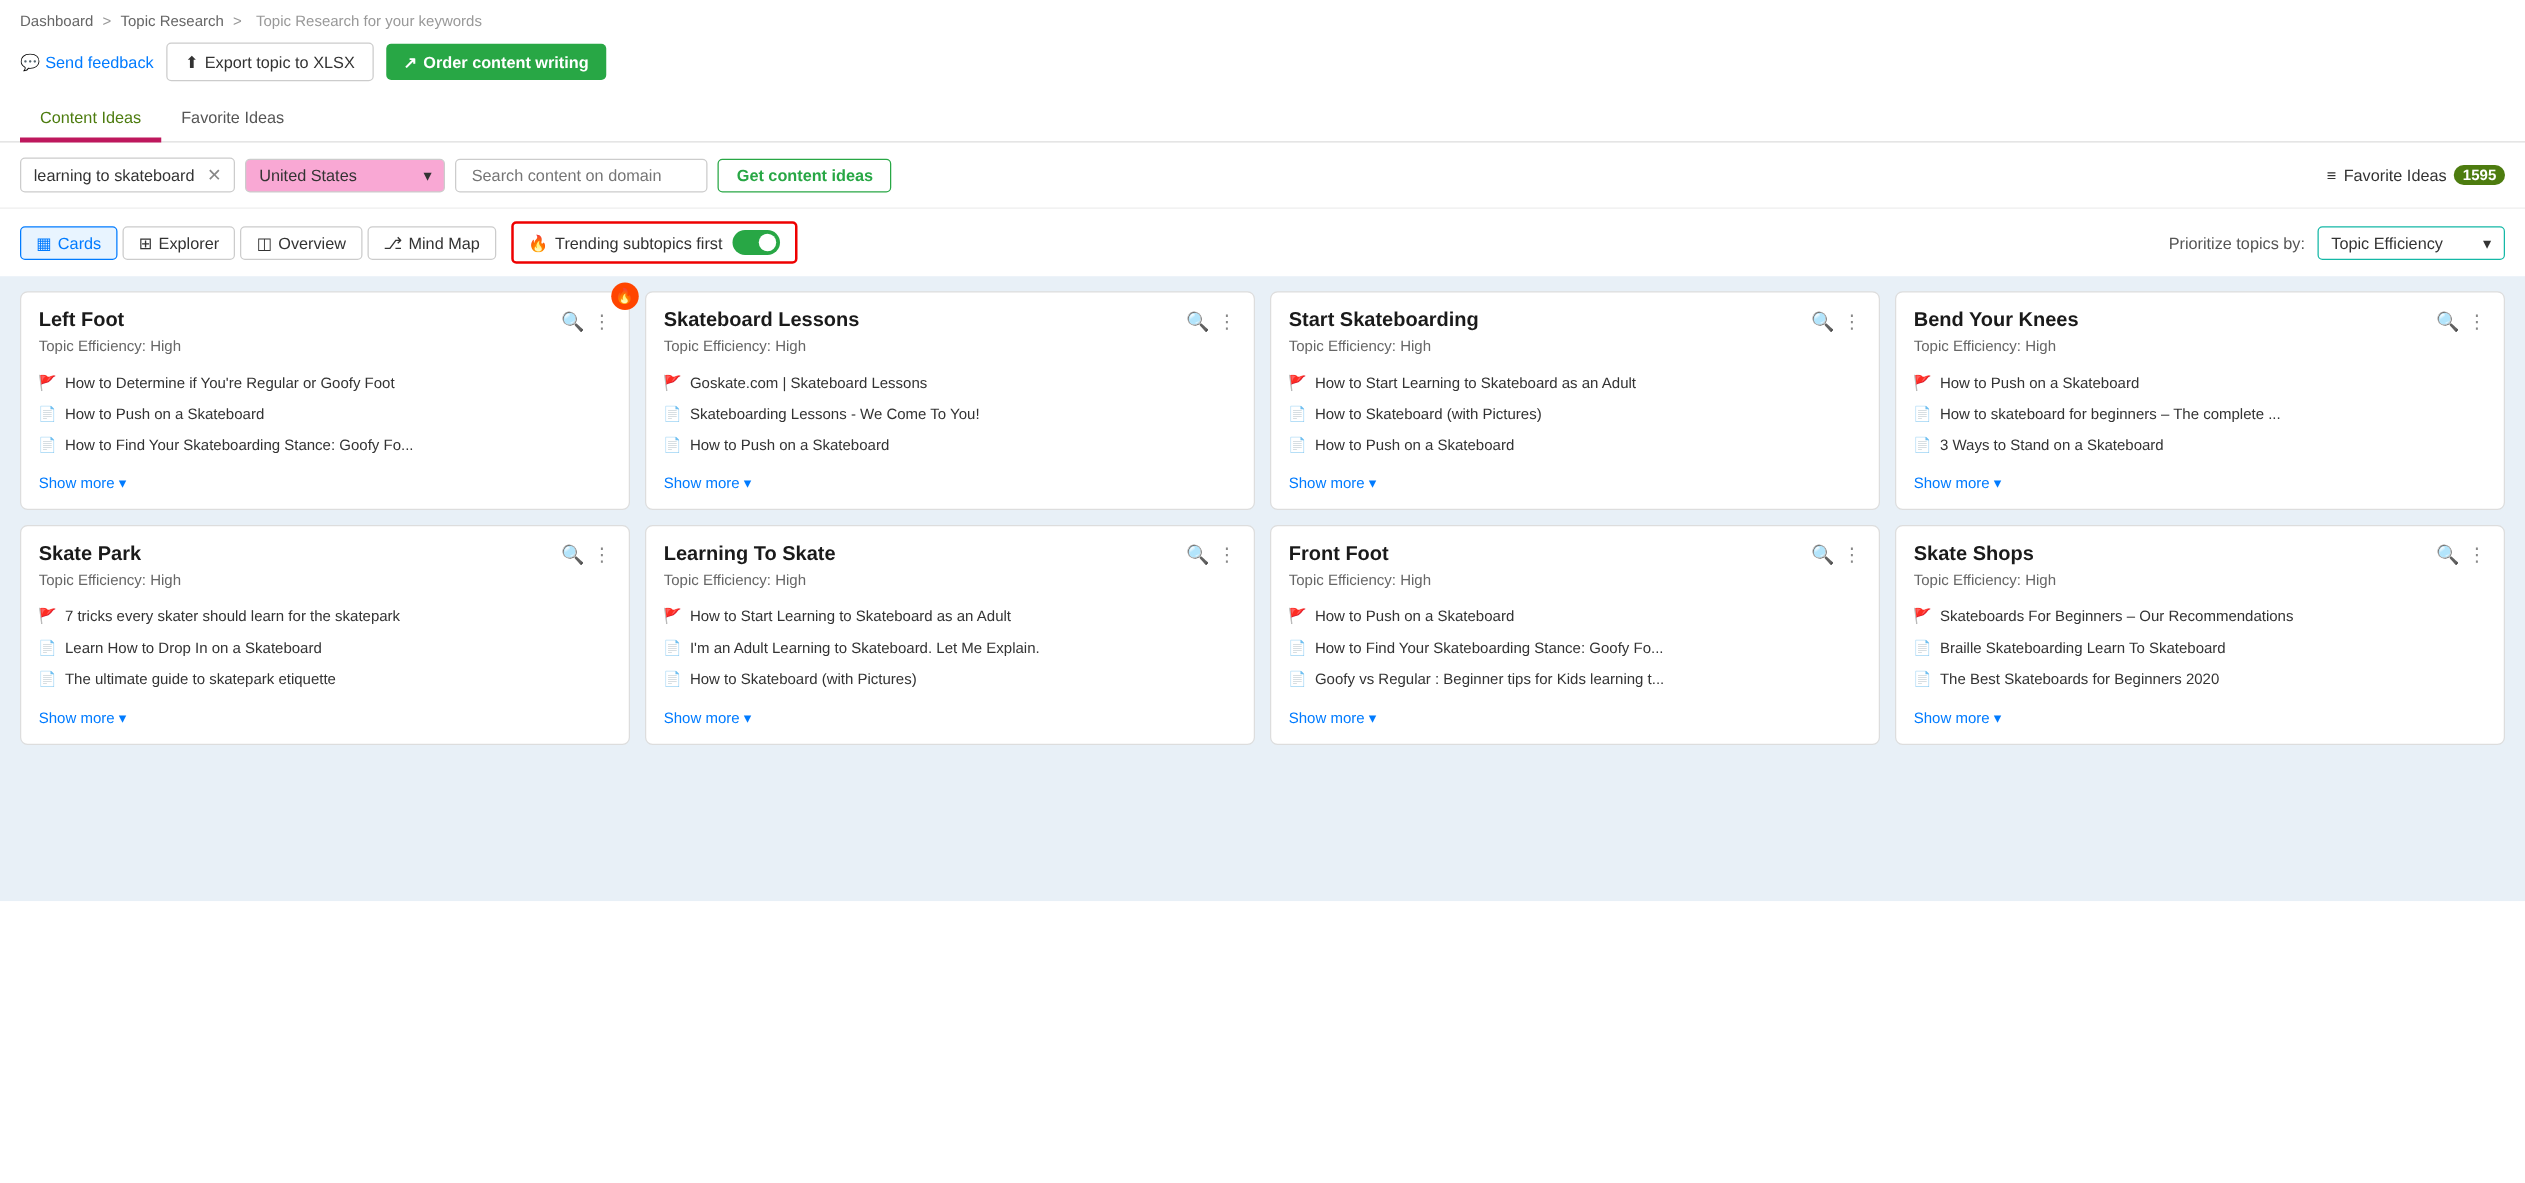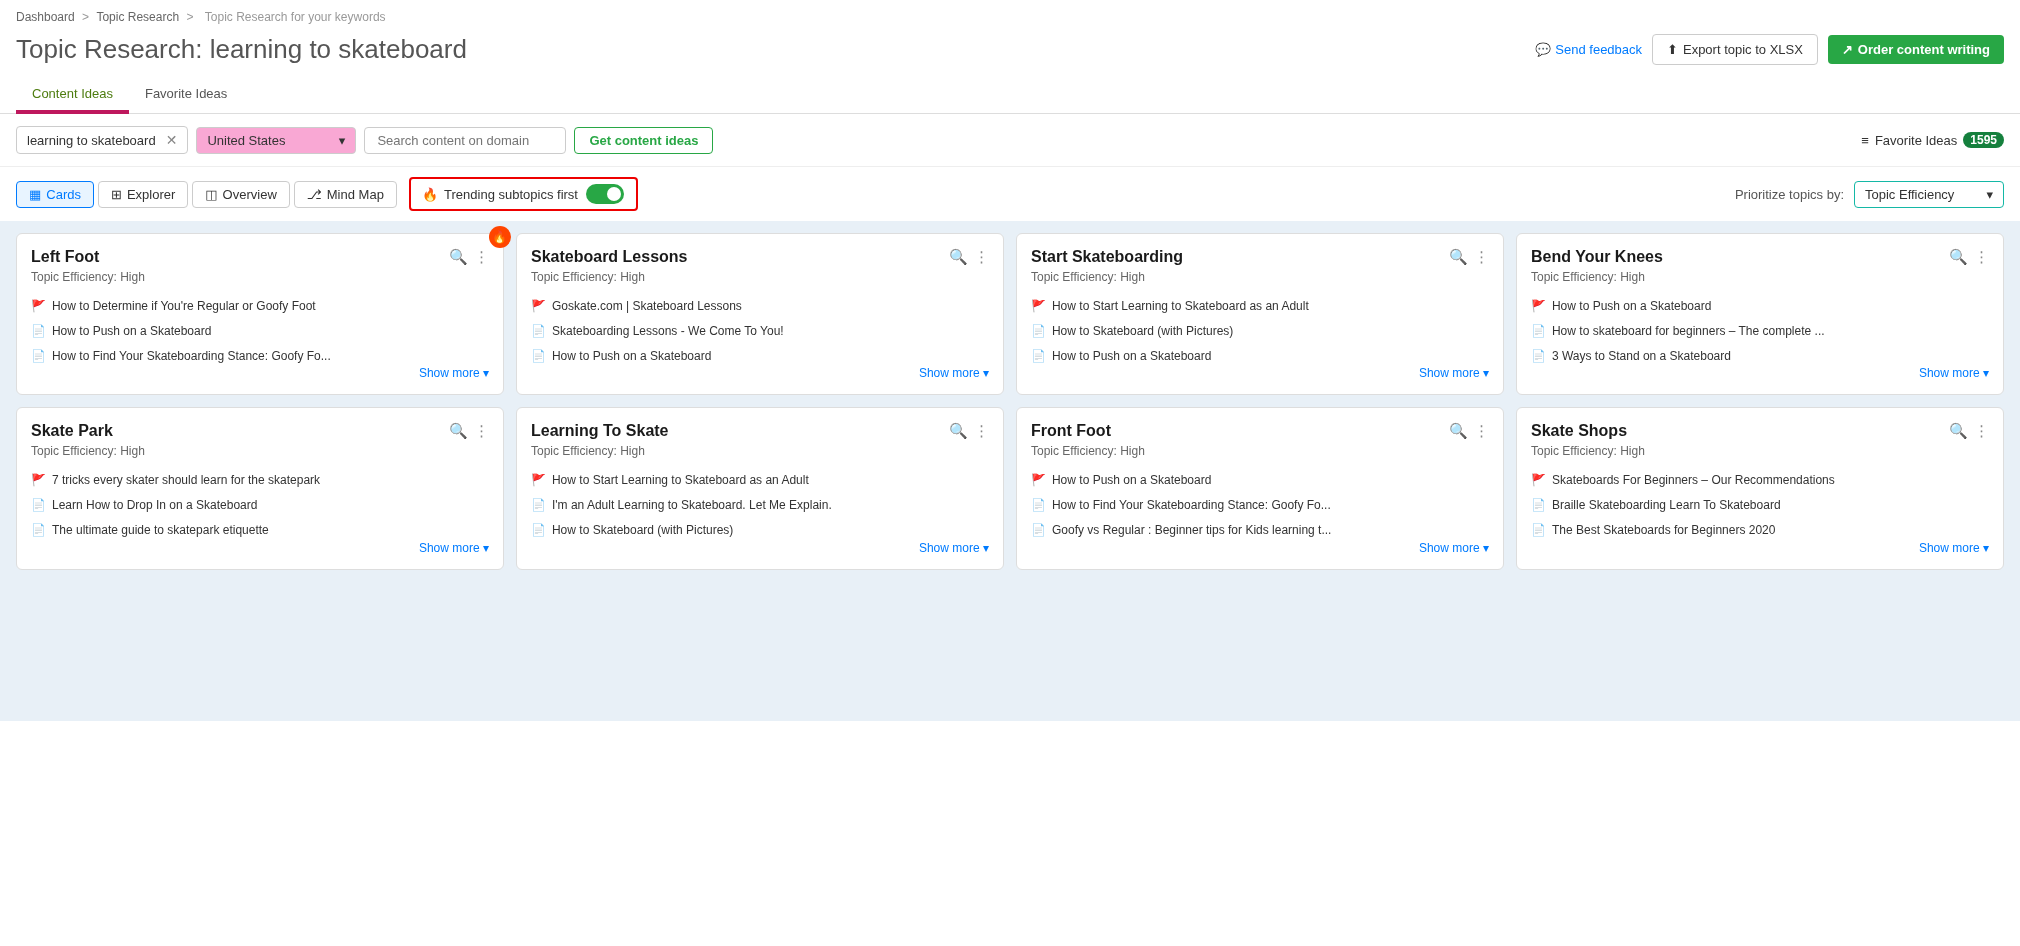--- a/index.html
+++ b/index.html
@@ -26,21 +26,21 @@
 
     
     .filter-row { display: flex; align-items: center; gap: 8px; padding: 12px 16px; border-bottom: 1px solid #eee; }
     .keyword-tag { display: flex; align-items: center; gap: 6px; border: 1px solid #ccc; border-radius: 4px; padding: 5px 10px; background: #fff; font-size: 13px; color: #333; }
     .keyword-tag .close-x { cursor: pointer; color: #888; font-size: 14px; margin-left: 4px; }
     .country-select { border: 1px solid #ccc; border-radius: 4px; padding: 5px 10px; background: #f9a8d4; font-size: 13px; min-width: 160px; cursor: pointer; display: flex; align-items: center; justify-content: space-between; gap: 8px; }
     .domain-input { border: 1px solid #ccc; border-radius: 4px; padding: 5px 12px; font-size: 13px; min-width: 200px; color: #aaa; background: #fff; }
     .btn-get-ideas { background: #fff; border: 1px solid #28a745; color: #28a745; border-radius: 4px; padding: 5px 14px; font-size: 13px; cursor: pointer; font-weight: 600; }
     .spacer { flex: 1; }
     .favorite-ideas-btn { display: flex; align-items: center; gap: 6px; font-size: 13px; color: #333; cursor: pointer; }
-    .favorite-badge { background: #15803d; color: #fff; border-radius: 10px; padding: 1px 7px; font-size: 12px; font-weight: 700; }
+    .favorite-badge { background: #4d7c0f; color: #fff; border-radius: 10px; padding: 1px 7px; font-size: 12px; font-weight: 700; }
 
     
     .view-row { display: flex; align-items: center; padding: 10px 16px; gap: 4px; }
     .view-btn { display: flex; align-items: center; gap: 5px; border: 1px solid #ccc; background: #fff; padding: 5px 12px; border-radius: 4px; cursor: pointer; font-size: 13px; color: #333; }
     .view-btn.active { background: #e8f4ff; border-color: #007bff; color: #007bff; }
     .trending-box { display: flex; align-items: center; gap: 8px; border: 2px solid #e00; border-radius: 4px; padding: 5px 12px; margin-left: 8px; background: #fff; }
     .trending-label { font-size: 13px; color: #333; display: flex; align-items: center; gap: 5px; }
     .toggle-switch { position: relative; display: inline-block; width: 38px; height: 20px; }
     .toggle-switch input { opacity: 0; width: 0; height: 0; }
     .toggle-slider { position: absolute; cursor: pointer; top: 0; left: 0; right: 0; bottom: 0; background: #28a745; border-radius: 20px; transition: .2s; }
@@ -57,42 +57,38 @@
     .card { background: #fff; border-radius: 6px; border: 1px solid #ddd; padding: 14px; position: relative; }
     .card-header { display: flex; align-items: flex-start; margin-bottom: 4px; }
     .card-title { font-size: 16px; font-weight: 700; color: #1a1a1a; flex: 1; }
     .card-actions { display: flex; align-items: center; gap: 6px; color: #888; }
     .card-actions span { cursor: pointer; font-size: 15px; }
     .card-efficiency { font-size: 12px; color: #666; margin-bottom: 14px; }
     .card-items { list-style: none; display: flex; flex-direction: column; gap: 8px; }
     .card-item { display: flex; align-items: flex-start; gap: 6px; font-size: 12px; color: #333; line-height: 1.4; }
     .green-flag { color: #28a745; font-size: 12px; }
     .blue-doc { color: #007bff; font-size: 12px; }
-    .show-more { margin-top: 1px; text-align: right; }
+    .show-more { margin-top: 14px; text-align: left; }
     .show-more a { color: #007bff; font-size: 12px; text-decoration: none; cursor: pointer; }
 
     
     .flame-badge { position: absolute; top: -8px; right: -8px; background: #ff4500; color: #fff; border-radius: 50%; width: 22px; height: 22px; display: flex; align-items: center; justify-content: center; font-size: 12px; z-index: 2; }
   </style>
 </head>
 <body>
 
 <div class="breadcrumb">
   <a>Dashboard</a>
   <span> &gt; </span>
   <a>Topic Research</a>
   <span> &gt; </span>
   <span>Topic Research for your keywords</span>
 </div>
 
 <div class="page-header">
-  <h1 class="page-title">
-    <span>Topic Research:</span>
-    <span>learning to skateboard</span>
-  </h1>
   <div class="header-actions">
     <a class="send-feedback">
       <span>💬</span>
       <span>Send feedback</span>
     </a>
     <button class="btn-export">
       <span>⬆</span>
       <span>Export topic to XLSX</span>
     </button>
     <button class="btn-order">

